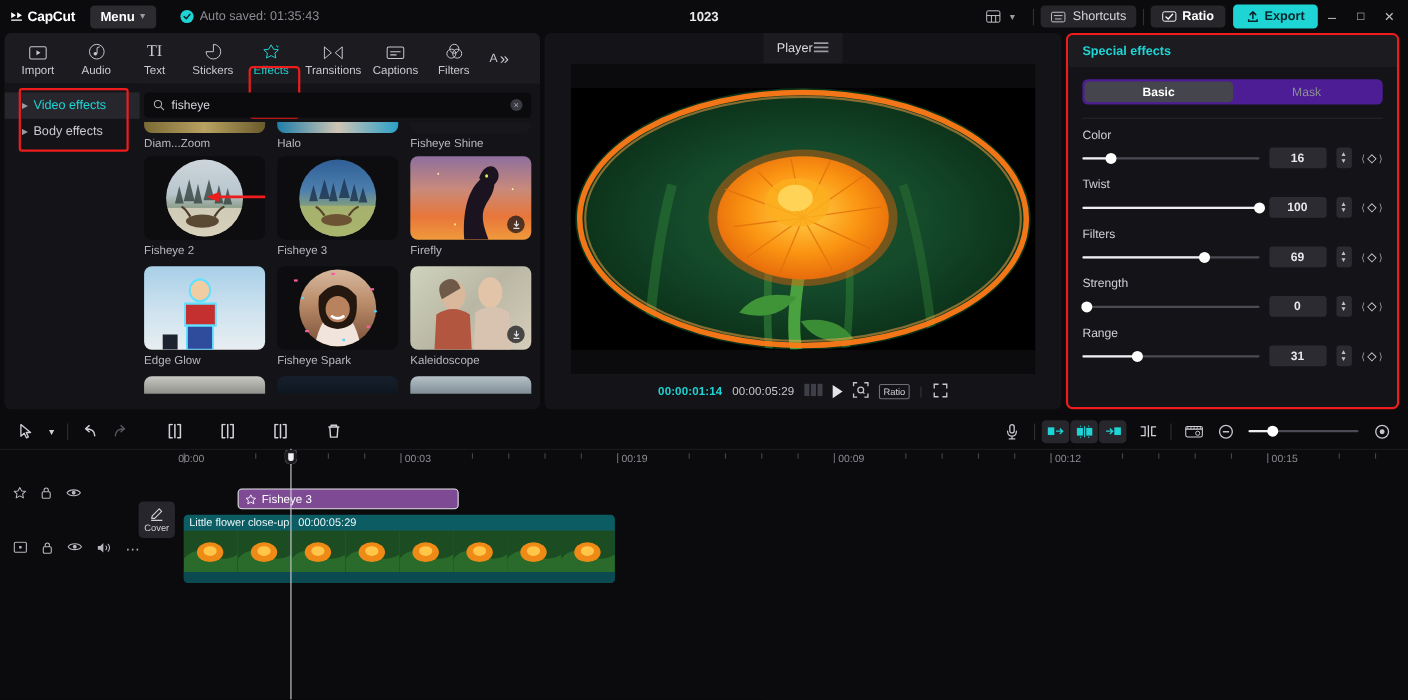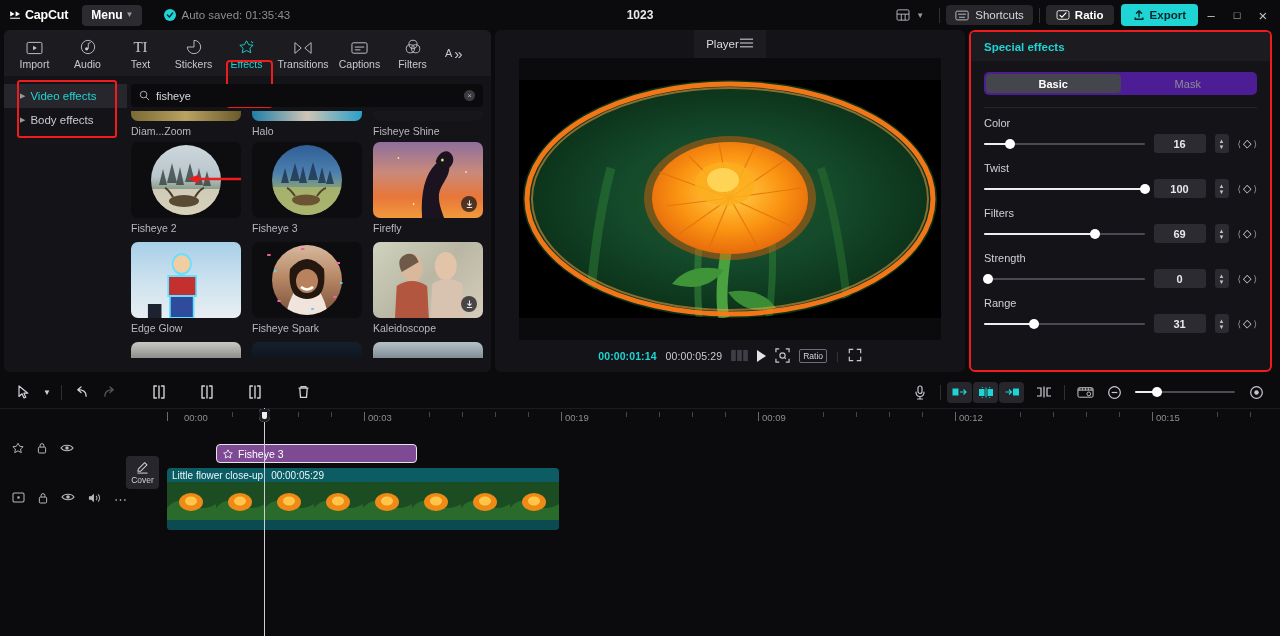--- a/index.html
+++ b/index.html
@@ -872,21 +872,21 @@
         <svg width="15" height="15" viewBox="0 0 16 16">
             <circle cx="8" cy="8" r="6.2" stroke="#c6c6cd" fill="none" stroke-width="1.3"></circle>
             <circle cx="8" cy="8" r="2.4" fill="#c6c6cd"></circle>
           </svg>
       </div>
     </div>
   </div>
 
   <div class="ruler">
     <div class="tick major" style="left:167px"></div>
-    <div class="ruler-label" style="left:184px">00:00</div>
+    <div class="ruler-label" style="left:162px">00:00</div>
     <div class="tick" style="left:232px"></div>
       <div class="tick" style="left:265px"></div>
     <div class="tick" style="left:298px"></div>
       <div class="tick" style="left:331px"></div>
     <div class="tick major" style="left:364px"></div>
     <div class="ruler-label" style="left:368px">00:03</div>
     <div class="tick" style="left:429px"></div>
       <div class="tick" style="left:462px"></div>
     <div class="tick" style="left:495px"></div>
       <div class="tick" style="left:528px"></div>

